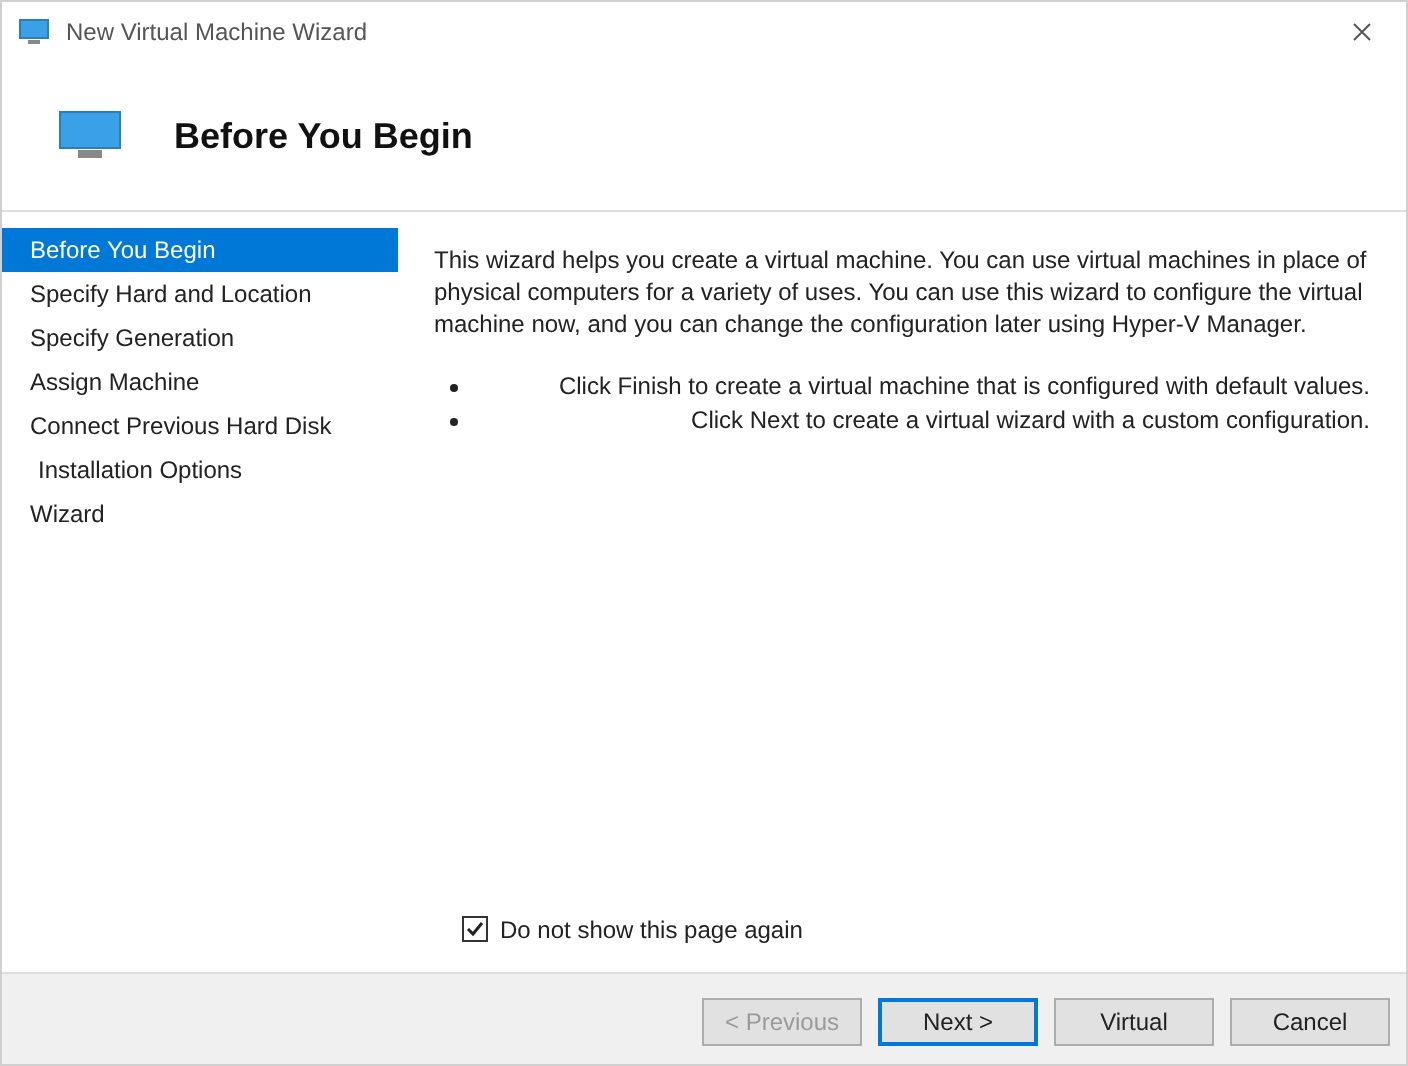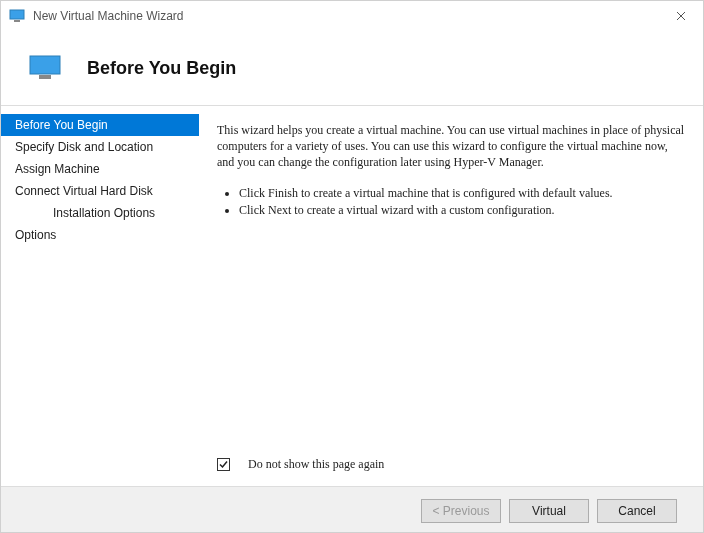--- a/index.html
+++ b/index.html
@@ -65,68 +65,68 @@
     }
     .side-item {
       height: 22px;
       line-height: 22px;
       padding-left: 14px;
       color: #222;
       font-size: 12px;
       cursor: pointer;
     }
     .side-item.sub {
-      padding-left: 52px;
+      padding-left: 18px;
     }
     .side-item.active {
       background: #0078d7;
       color: #fff;
     }
     .content {
       flex: 1;
       padding: 16px 18px 0 18px;
       position: relative;
       color: #222;
-      font-family: Liberation Serif, serif;
     }
     .content p {
       line-height: 1.35;
       margin-bottom: 14px;
     }
     .content ul {
       margin: 0 0 14px 22px;
     }
     .content li {
       line-height: 1.45;
+      text-align: right;
     }
     .checkbox-row {
       position: absolute;
       bottom: 14px;
-      left: 18px;
-      display: flex;
-      align-items: center;
-      gap: 18px;
+      left: 32px;
+      display: flex;
+      align-items: flex-start;
+      gap: 6px;
     }
     .checkbox {
       width: 13px; height: 13px;
       border: 1px solid #333;
       display: inline-flex;
       align-items: center;
       justify-content: center;
       font-size: 10px;
       line-height: 1;
     }
     .footer {
       height: 48px;
       border-top: 1px solid #ddd;
       background: #f0f0f0;
       display: flex;
       align-items: center;
       justify-content: flex-end;
-      padding-right: 26px;
+      padding-right: 8px;
       gap: 8px;
     }
     .btn {
       width: 80px;
       height: 24px;
       border: 1px solid #adadad;
       background: #e1e1e1;
       font-size: 12px;
       cursor: pointer;
       display: inline-flex;
@@ -168,25 +168,26 @@
       <rect x="1" y="1" width="30" height="18" fill="#3aa0e8" stroke="#2a7fb8"></rect>
       <rect x="10" y="20" width="12" height="4" fill="#888"></rect>
     </svg>
   </span>
   <span class="header-title">Before You Begin</span>
 </div>
 
 <div class="body">
   <div class="sidebar">
     <div class="side-item active">Before You Begin</div>
-    <div class="side-item">Specify Disk and Location</div>
+    <div class="side-item">Specify Hard and Location</div>
+    <div class="side-item">Specify Generation</div>
     <div class="side-item">Assign Machine</div>
-    <div class="side-item">Connect Virtual Hard Disk</div>
+    <div class="side-item">Connect Previous Hard Disk</div>
     <div class="side-item sub">Installation Options</div>
-    <div class="side-item">Options</div>
+    <div class="side-item">Wizard</div>
   </div>
 
   <div class="content">
     <p>This wizard helps you create a virtual machine. You can use virtual machines in place of physical computers for a variety of uses. You can use this wizard to configure the virtual machine now, and you can change the configuration later using Hyper-V Manager.</p>
     <ul>
       <li>Click Finish to create a virtual machine that is configured with default values.</li>
       <li>Click Next to create a virtual wizard with a custom configuration.</li>
     </ul>
 
     <div class="checkbox-row">
@@ -195,15 +196,16 @@
             <path d="M2 5.5 L4.5 8 L9 2.5" stroke="#222" stroke-width="1.5" fill="none"></path>
           </svg>
       </span>
       <span>Do not show this page again</span>
     </div>
   </div>
 </div>
 
 <div class="footer">
   <button class="btn" data-disabled="">&lt; Previous</button>
+  <button class="btn primary">Next &gt;</button>
   <button class="btn">Virtual</button>
   <button class="btn">Cancel</button>
 </div>
 
 </body></html>

